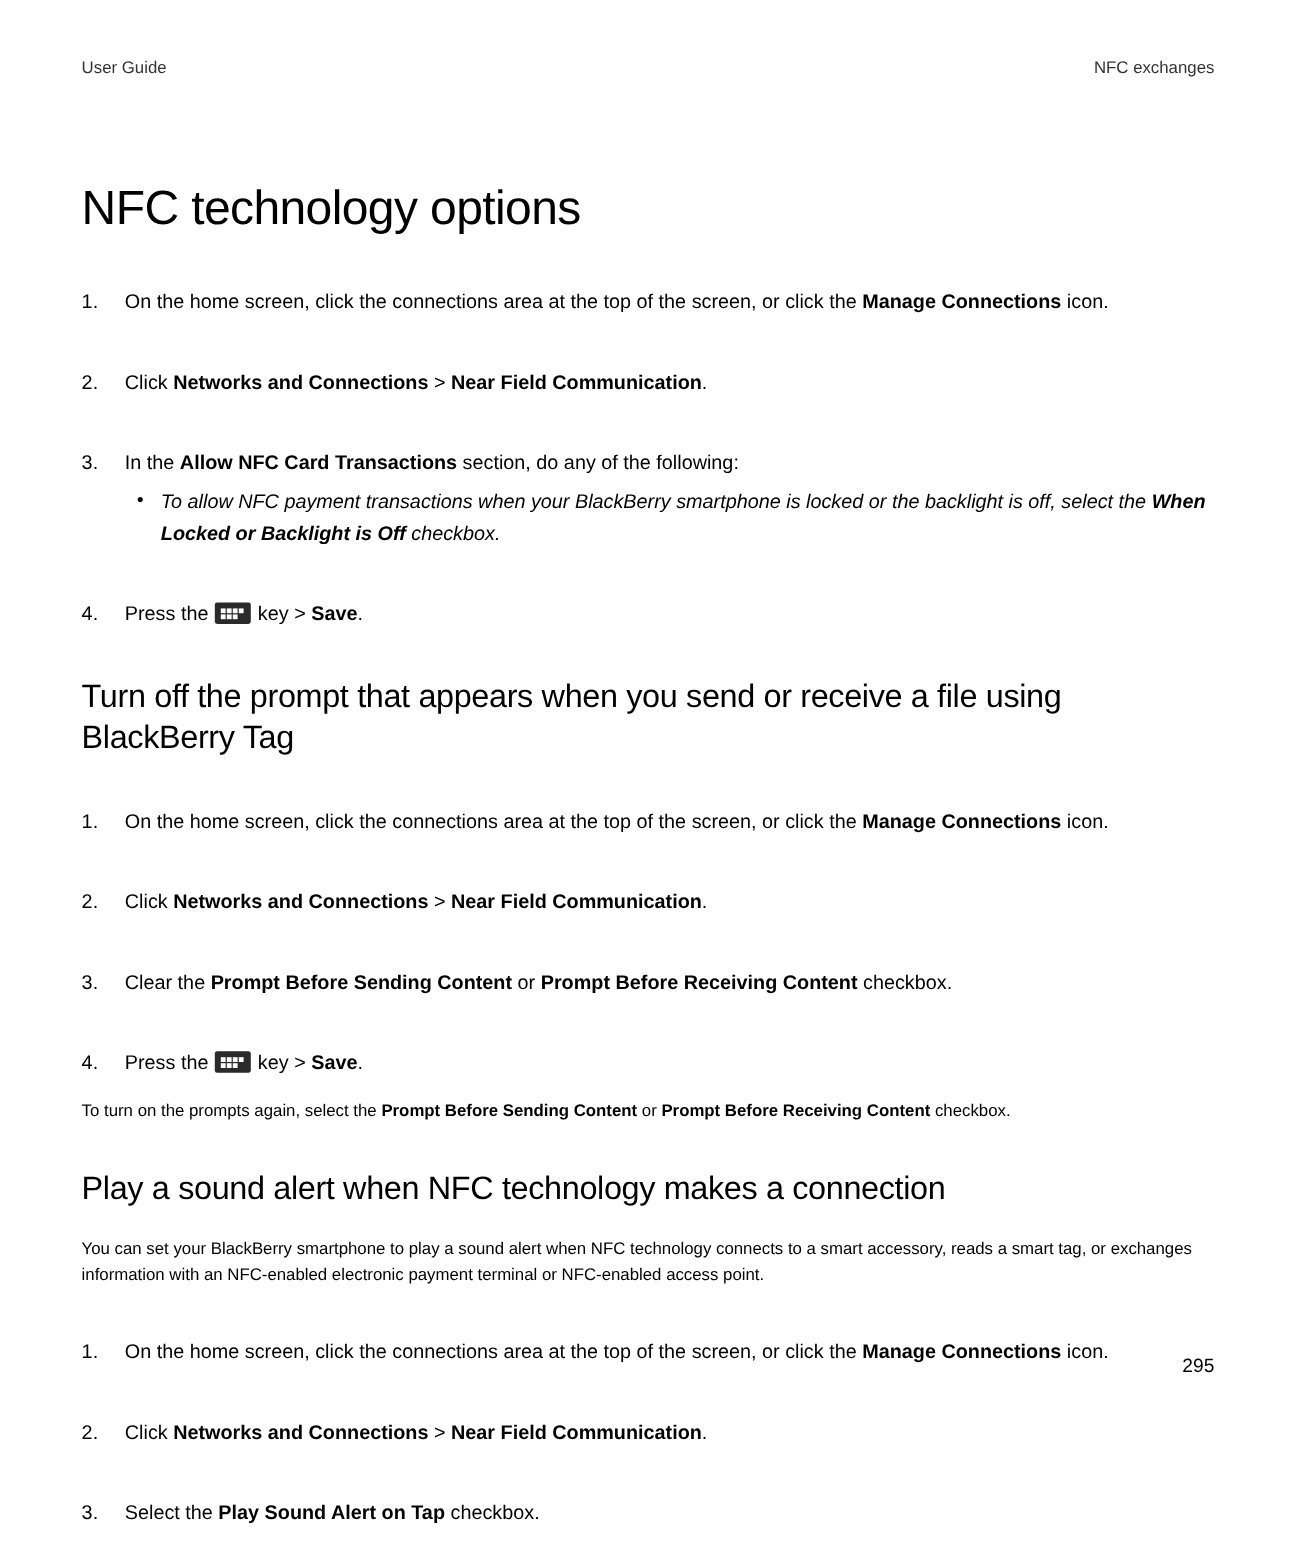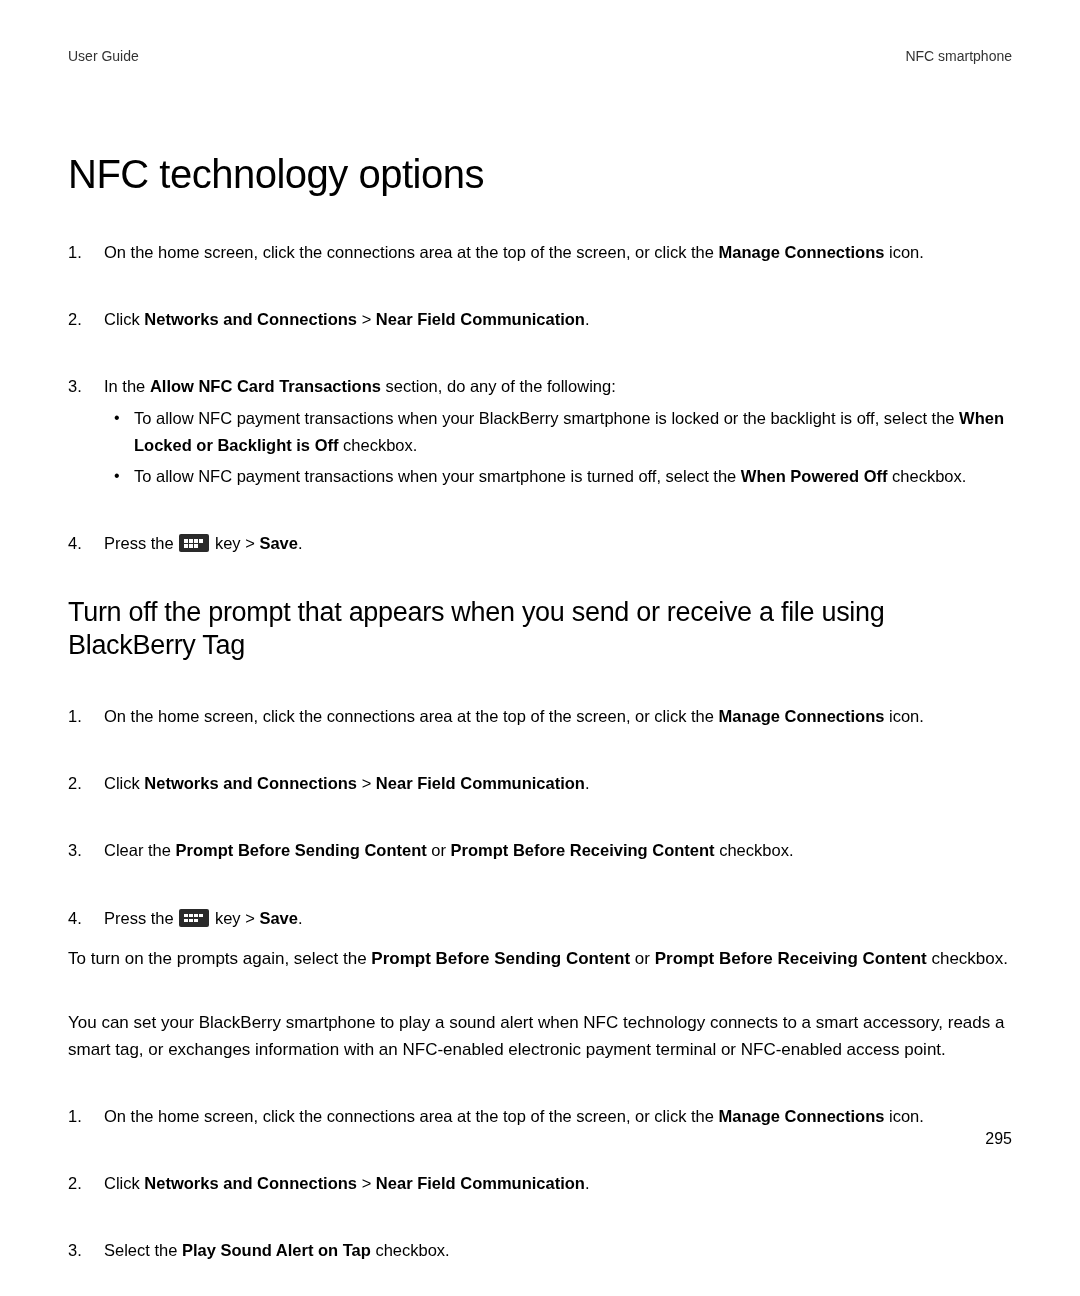--- a/index.html
+++ b/index.html
@@ -53,30 +53,31 @@
       top: 0;
     }
     ul {
       list-style: none;
       margin-top: 4px;
     }
     ul > li {
       position: relative;
       padding-left: 30px;
       margin-bottom: 4px;
+      font-style: italic;
     }
     ul > li::before {
       content: "•";
       position: absolute;
       left: 10px;
       top: 0;
       font-size: 16px;
     }
     .para {
-      font-size: 17px;
+      font-size: 14px;
       line-height: 1.55;
       margin-top: 14px;
       margin-bottom: 14px;
     }
     strong { font-weight: 700; }
     .key-icon {
       display: inline-block;
       width: 30px;
       height: 18px;
       background: #2a2a2a;
@@ -100,51 +101,51 @@
       right: 68px;
       font-size: 16px;
       margin-left: 40px;
     }
   </style>
 </head>
 <body>
 
 <div class="header">
   <span>User Guide</span>
-  <span>NFC smartphone</span>
+  <span>NFC exchanges</span>
 </div>
 
 <h1>NFC technology options</h1>
 
 <div class="section">
   <ol>
     <li><span>On the home screen, click the connections area at the top of the screen, or click the </span><strong>Manage Connections</strong><span> icon.</span></li>
     <li><span>Click </span><strong>Networks and Connections</strong><span> &gt; </span><strong>Near Field Communication</strong><span>.</span></li>
     <li><span>In the </span><strong>Allow NFC Card Transactions</strong><span> section, do any of the following:</span>
       <ul>
         <li><span>To allow NFC payment transactions when your BlackBerry smartphone is locked or the backlight is off, select the </span><strong>When Locked or Backlight is Off</strong><span> checkbox.</span></li>
-        <li><span>To allow NFC payment transactions when your smartphone is turned off, select the </span><strong>When Powered Off</strong><span> checkbox.</span></li>
       </ul>
     </li>
     <li><span>Press the </span><span class="key-icon"></span><span> key &gt; </span><strong>Save</strong>.</li>
   </ol>
 </div>
 
 <div class="section">
   <h2>Turn off the prompt that appears when you send or receive a file using BlackBerry Tag</h2>
   <ol>
     <li><span>On the home screen, click the connections area at the top of the screen, or click the </span><strong>Manage Connections</strong><span> icon.</span></li>
     <li><span>Click </span><strong>Networks and Connections</strong><span> &gt; </span><strong>Near Field Communication</strong><span>.</span></li>
     <li><span>Clear the </span><strong>Prompt Before Sending Content</strong><span> or </span><strong>Prompt Before Receiving Content</strong><span> checkbox.</span></li>
     <li><span>Press the </span><span class="key-icon"></span><span> key &gt; </span><strong>Save</strong>.</li>
   </ol>
   <p class="para"><span>To turn on the prompts again, select the </span><strong>Prompt Before Sending Content</strong><span> or </span><strong>Prompt Before Receiving Content</strong><span> checkbox.</span></p>
 </div>
 
 <div class="section">
+  <h2>Play a sound alert when NFC technology makes a connection</h2>
   <p class="para">You can set your BlackBerry smartphone to play a sound alert when NFC technology connects to a smart accessory, reads a smart tag, or exchanges information with an NFC-enabled electronic payment terminal or NFC-enabled access point.</p>
   <ol>
     <li><span>On the home screen, click the connections area at the top of the screen, or click the </span><strong>Manage Connections</strong><span> icon.</span></li>
     <li><span>Click </span><strong>Networks and Connections</strong><span> &gt; </span><strong>Near Field Communication</strong><span>.</span></li>
     <li><span>Select the </span><strong>Play Sound Alert on Tap</strong><span> checkbox.</span></li>
     <li><span>Press the </span><span class="key-icon"></span><span> key &gt; </span><strong>Save</strong>.</li>
   </ol>
 </div>
 
 <div class="page-number">295</div>

